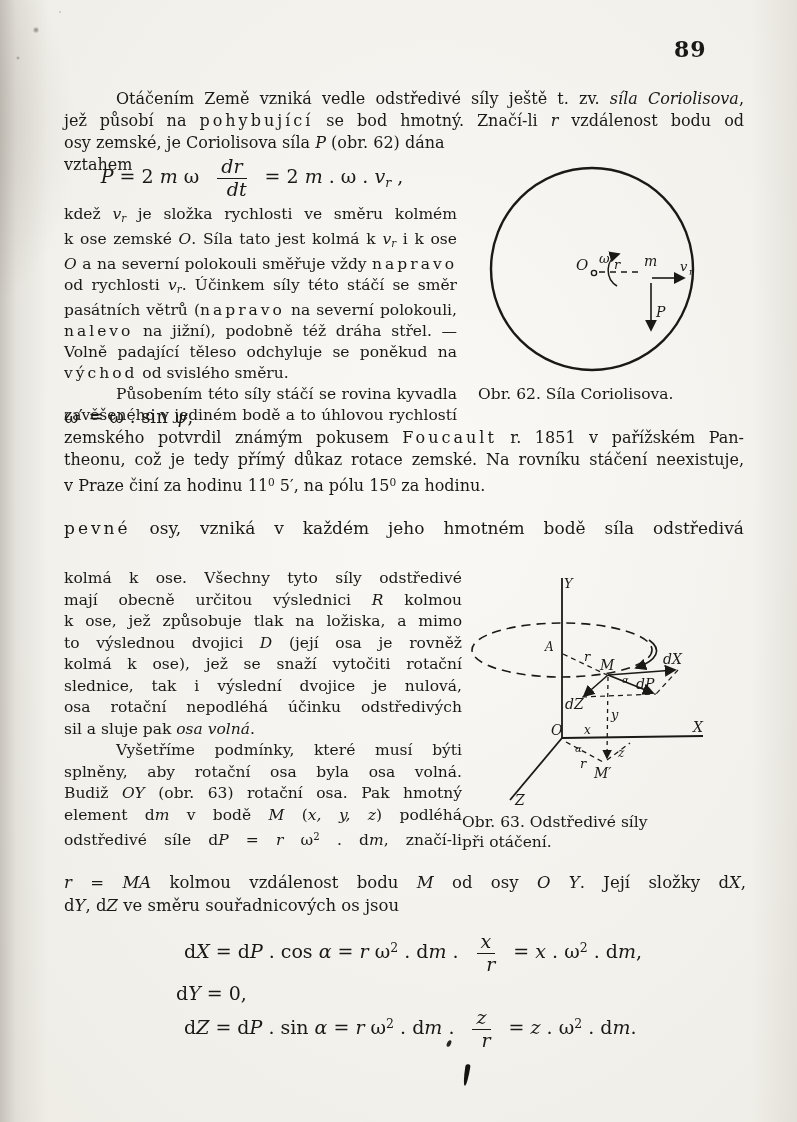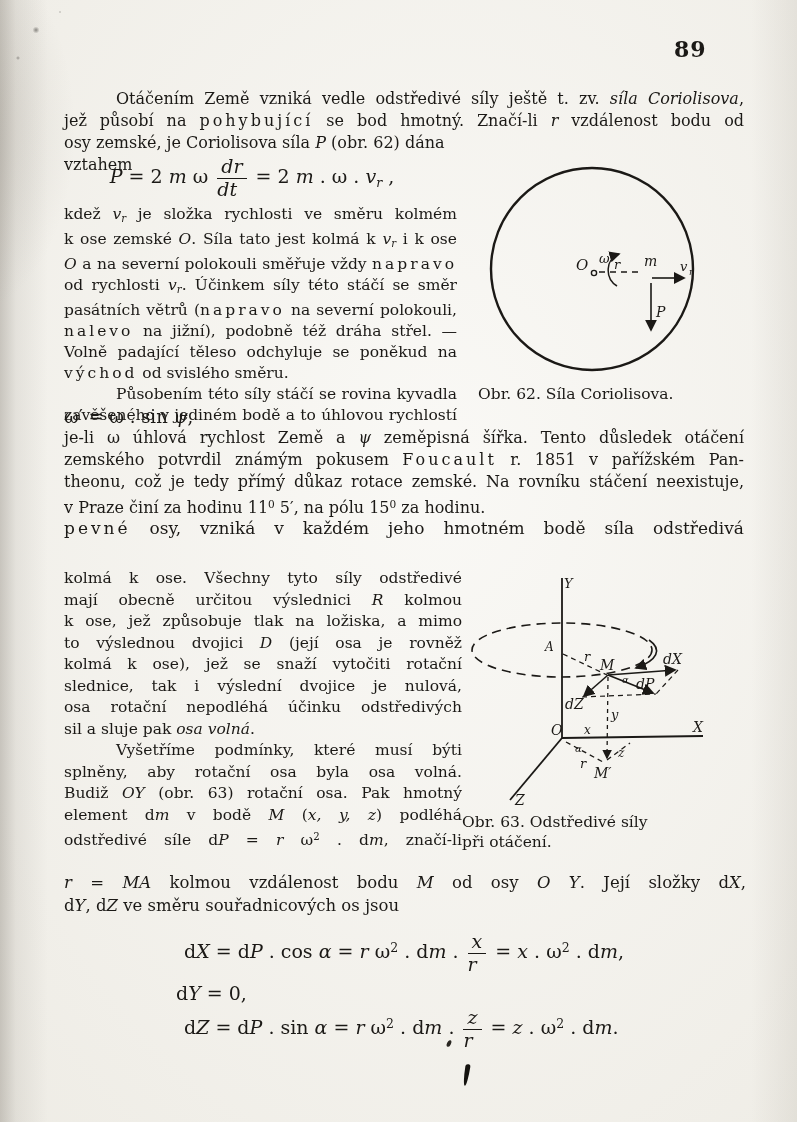--- a/index.html
+++ b/index.html
@@ -28,21 +28,21 @@
   .rs-i{font-style:italic}
   .rs-b{font-weight:bold}
   .rs-sp{letter-spacing:3px}
   .rs-sub{font-size:66%;vertical-align:-0.28em;font-style:italic}
   .rs-sup{font-size:66%;vertical-align:0.5em}
   .body-text{font-size:16px;line-height:22px}
   .col-text{font-size:15.5px;line-height:21px}
   .col-text2{font-size:15.5px;line-height:21.5px}
   .sec-text{font-size:17px;line-height:25.5px}
   .formula{font-size:19px;white-space:nowrap}
-  .frac{display:inline-block;vertical-align:middle;text-align:left;margin:0 3px;font-style:italic;line-height:1.05}
+  .frac{display:inline-block;vertical-align:middle;text-align:right;margin:0 12px;font-style:italic;line-height:1.05}
   .fn{display:block;border-bottom:1.4px solid #1b1916;padding:0 4px 1px}
   .fd{display:block;padding-top:1px}
   .caption{font-size:15.5px;text-align:left;line-height:20px}
   .pagenum{font-size:22px;font-weight:bold;letter-spacing:1px}
   svg text{font-family:"DejaVu Serif","Liberation Serif",serif;font-style:italic;fill:#1b1916}
   .mark1{background:#15130f;border-radius:60% 40% 50% 50%/10% 10% 90% 90%;transform:rotate(9deg)}
   .mark2{background:#2a2722;border-radius:50%;transform:rotate(25deg)}
 </style>
 </head>
 <body>
@@ -89,21 +89,20 @@
   <text x="176" y="108" font-size="14">m</text>
   <text x="212" y="113" font-size="13">v</text>
   <text x="221" y="117" font-size="9">r</text>
   <text x="188" y="159" font-size="14">P</text>
 </svg>
 <div class="abs caption" style="left:478px;top:384px;width:236px">Obr. 62. Síla Coriolisova.</div>
 
 <div class="abs formula" style="left:64px;top:406px;width:392px;font-size:18px"><span>ω′ = ω . sin </span><span class="rs-i">ψ</span><span>,</span></div>
 
 <div class="abs body-text" style="left:64px;top:427px;width:680px">
-    <div class="line stretch"><span>je-li ω úhlová rychlost Země a </span><span class="rs-i">ψ</span><span> zeměpisná šířka. Tento důsledek otáčení</span></div>
     <div class="line stretch"><span>zemského potvrdil známým pokusem </span><span class="rs-sp">Foucault</span><span> r. 1851 v pařížském Pan-</span></div>
     <div class="line stretch"><span>theonu, což je tedy přímý důkaz rotace zemské. Na rovníku stáčení neexistuje,</span></div>
     <div class="line"><span>v Praze činí za hodinu 11</span><span class="rs-sup">0</span><span> 5′, na pólu 15</span><span class="rs-sup">0</span><span> za hodinu.</span></div>
   </div>
 
 <div class="abs sec-text" style="left:64px;top:516px;width:680px">
     <div class="line stretch"><span class="rs-sp">pevné</span><span> osy, vzniká v každém jeho hmotném bodě síla odstředivá</span></div>
   </div>
 
 <div class="abs col-text2" style="left:64px;top:568px;width:398px">

